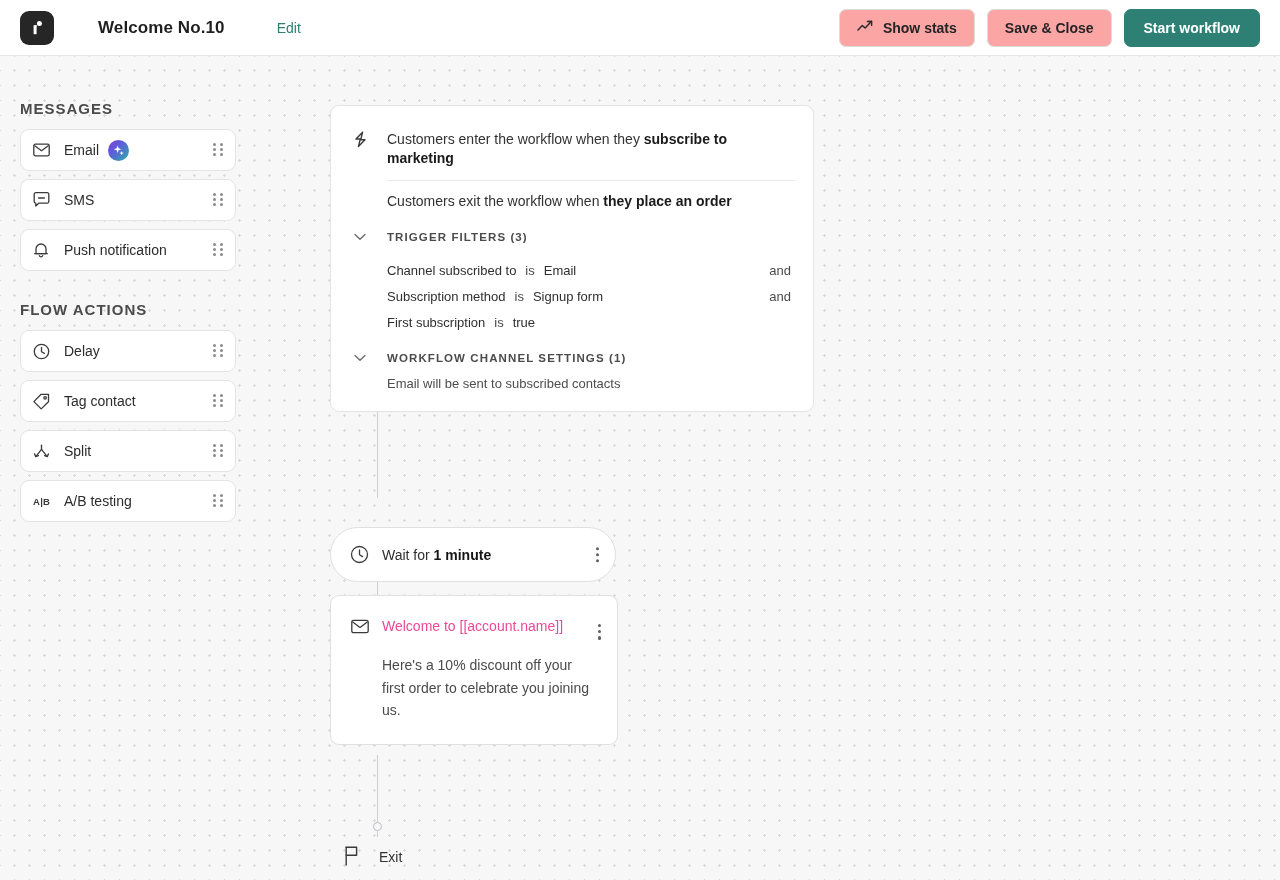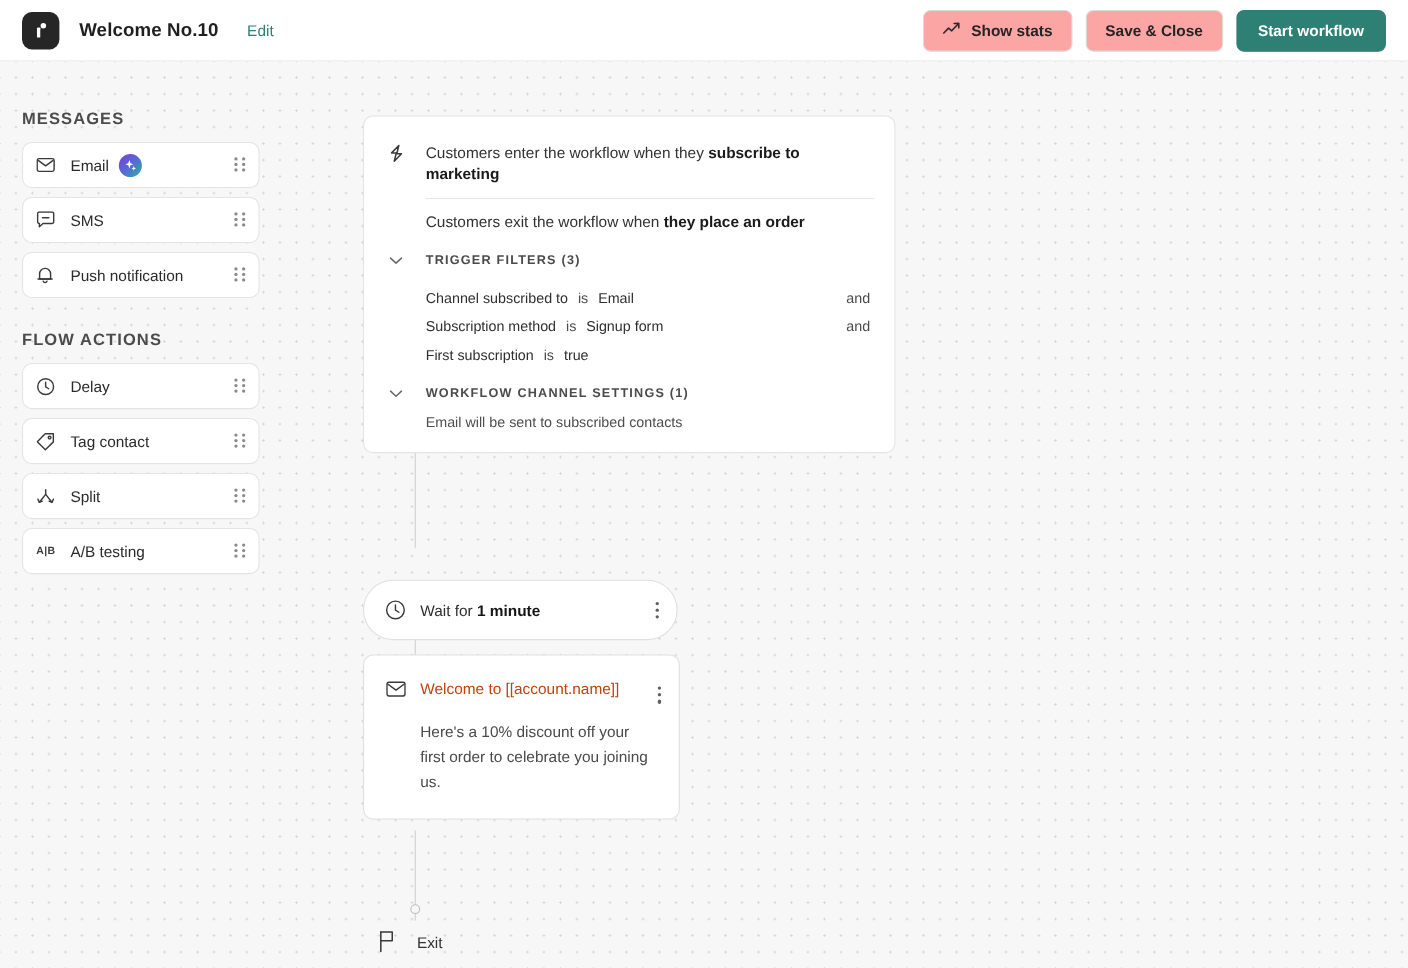--- a/index.html
+++ b/index.html
@@ -12,21 +12,21 @@
   }
 
   
   .header {
     position: absolute; top: 0; left: 0;
     width: 1280px; height: 56px;
     background: #ffffff;
     border-bottom: 1px solid #e6e6e6;
     display: flex; align-items: center;
   }
-  .brand { display: flex; align-items: center; padding-left: 20px; }
+  .brand { display: flex; align-items: center; padding-left: 20px; gap: 26px; }
   .logo {
     width: 34px; height: 34px; border-radius: 9px;
     background: #262626;
     display: flex; align-items: center; justify-content: center;
   }
   .app-title {
     margin-left: 18px;
     font-size: 17px; font-weight: bold; color: #1f1f1f;
     letter-spacing: .1px;
   }
@@ -155,21 +155,21 @@
   .node-pill .n-text b { color: #151515; }
 
   .node-card {
     position: absolute; left: 330px; top: 539px;
     width: 288px;
     background: #ffffff; border: 1px solid #e0e0e3; border-radius: 9px;
     padding: 22px 18px 22px 0;
   }
   .nc-head { display: flex; align-items: center; }
   .nc-icon { width: 22px; margin-left: 18px; display: flex; justify-content: center; color: #3a3a3a; }
-  .nc-subject { margin-left: 11px; font-size: 14px; color: #c2410c; }
+  .nc-subject { margin-left: 11px; font-size: 14px; color: #ec4899; }
   .nc-body {
     margin-left: 51px; margin-top: 20px; margin-right: 4px;
     font-size: 14px; color: #4a4a4a; line-height: 1.62;
   }
   .kebab {
     position: absolute; right: 16px;
     display: flex; flex-direction: column; gap: 3px; cursor: pointer;
   }
   .kebab i { width: 3.2px; height: 3.2px; border-radius: 50%; background: #5e5e5e; display: block; }
   .kebab-pill { top: 50%; transform: translateY(-50%); }

